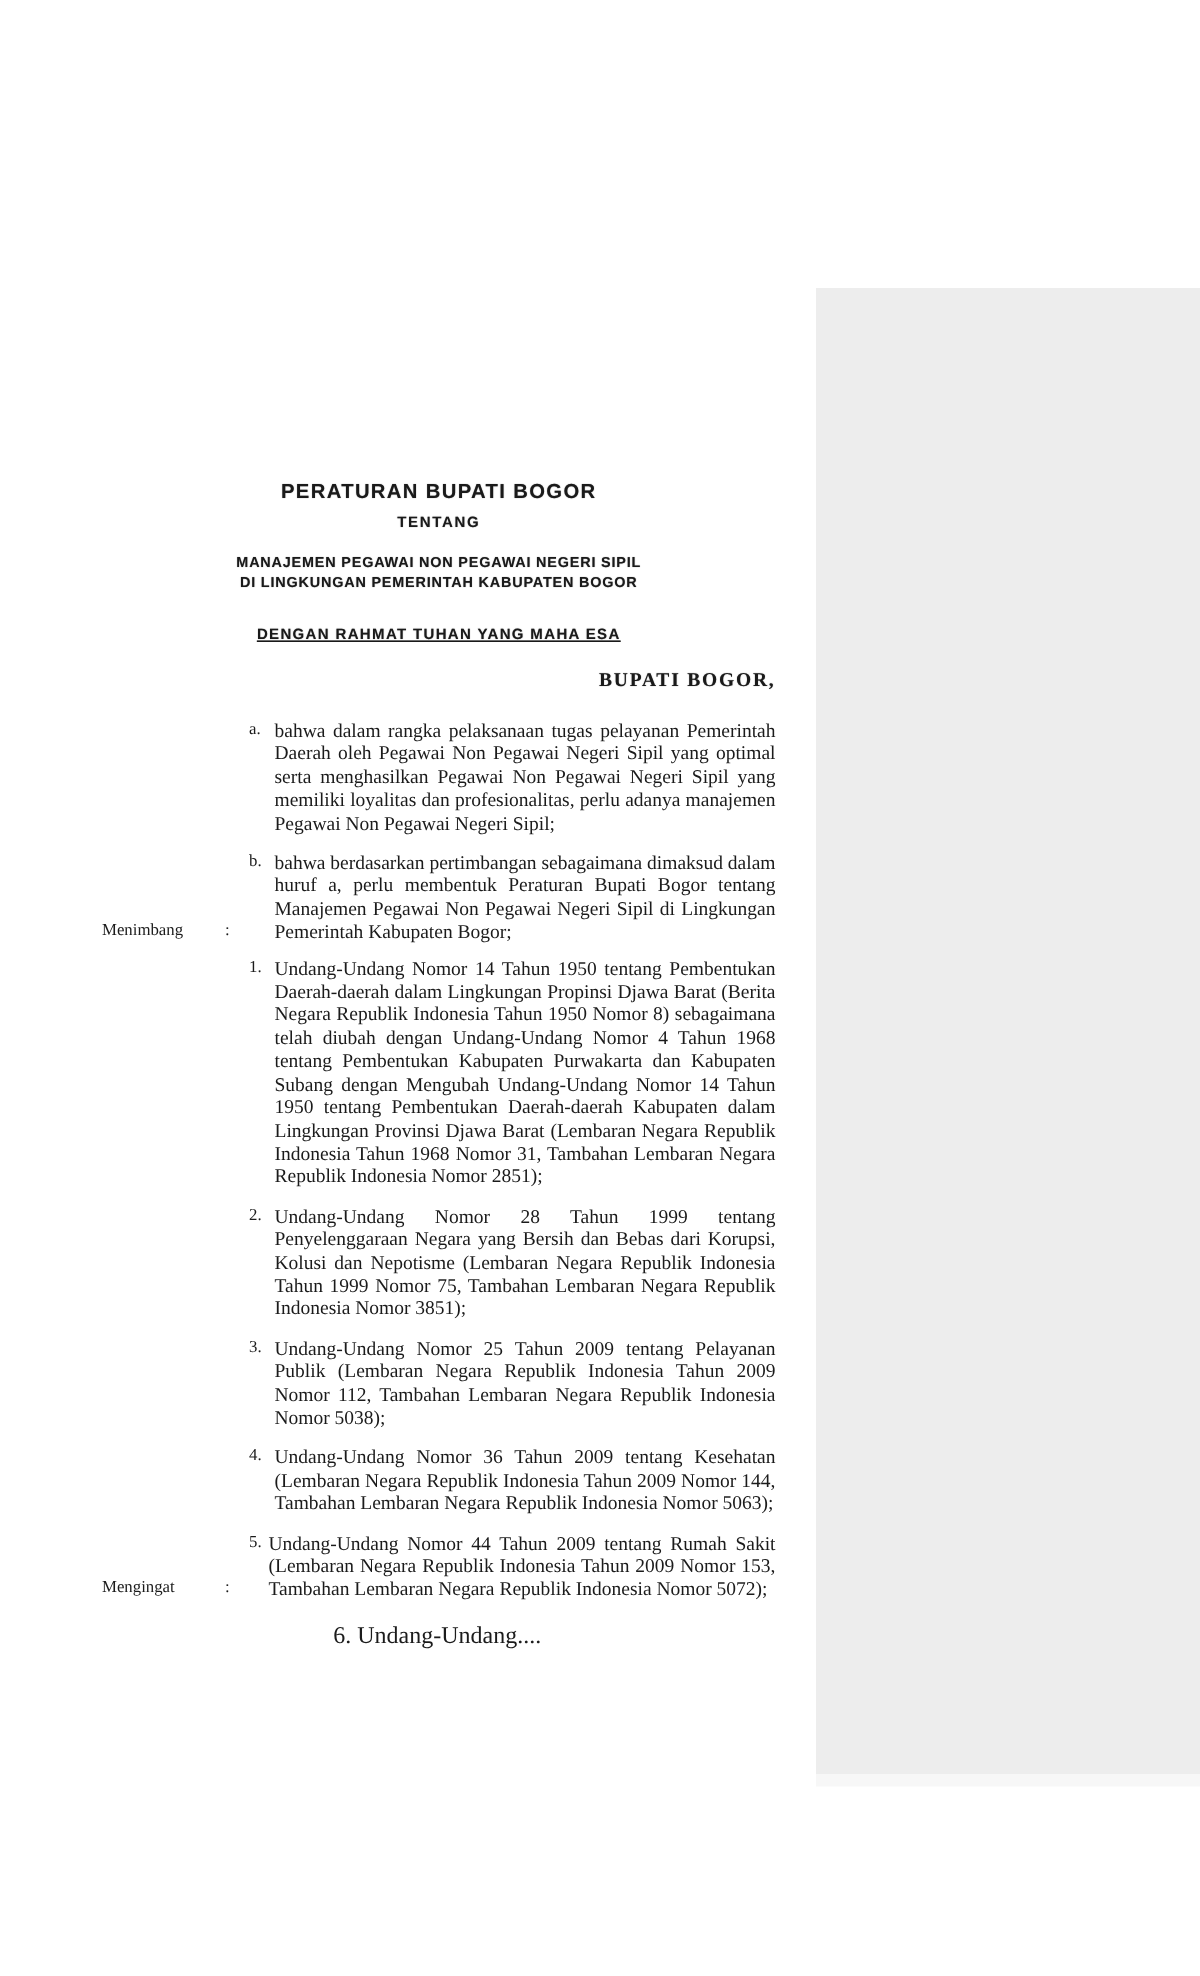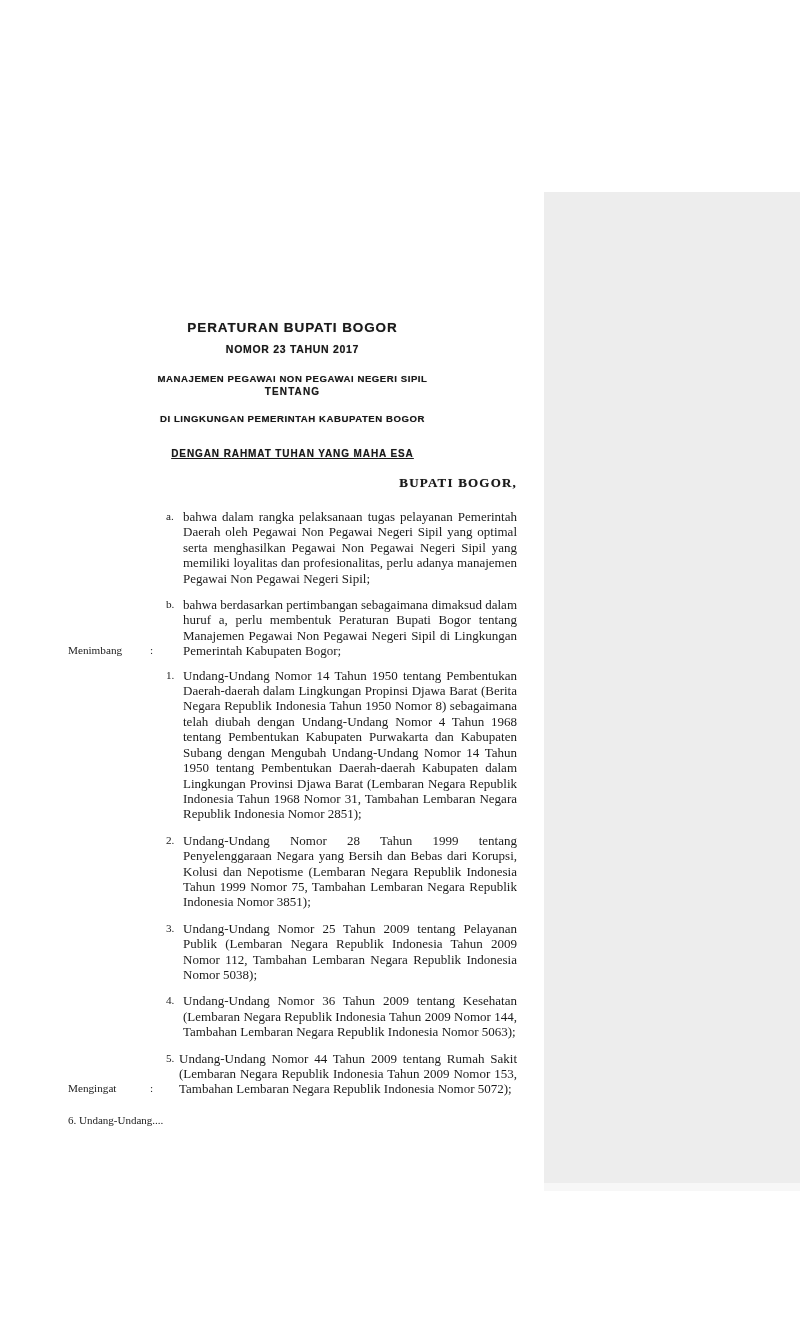--- a/index.html
+++ b/index.html
@@ -109,23 +109,23 @@
     line-height: 15.4px;
     color: #1b1b1b;
     text-align: justify;
     text-justify: inter-word;
     hyphens: none;
   }
 
   
   .catchword {
     margin-top: 16px;
-    text-align: left;
+    text-align: center;
     padding-right: 2px;
-    font-size: 11px;
+    font-size: 16px;
     line-height: 15.4px;
     color: #1b1b1b;
   }
 
   
   .scanny {
     -webkit-font-smoothing: none;
   }
 </style>
 </head>
@@ -134,23 +134,22 @@
 <div id="page" style="background: rgb(255, 255, 255); margin-top: 32px;">
 
   <div id="gray-panel" style="background: rgb(237, 237, 237);"></div>
   <div id="gray-panel-shadow" style="background: rgb(247, 247, 247);"></div>
 
   <div id="sheet" style="background: rgb(255, 255, 255);">
     <div id="doc-body" class="scanny" style="color: rgb(27, 27, 27);">
 
       <div>
         <div class="hd hd-title">PERATURAN BUPATI BOGOR</div>
-        <div class="hd hd-nomor">NOMOR 23 TAHUN 2017</div>
+        <div class="hd hd-tentang">TENTANG</div>
         <div class="hd hd-subj">MANAJEMEN PEGAWAI NON PEGAWAI NEGERI SIPIL</div>
-        <div class="hd hd-tentang">TENTANG</div>
         <div class="hd hd-subj2">DI LINGKUNGAN PEMERINTAH KABUPATEN BOGOR</div>
         <div class="hd hd-rahmat">DENGAN RAHMAT TUHAN YANG MAHA ESA</div>
         <div class="hd hd-bupati">BUPATI  BOGOR,</div>
       </div>
 
       <div class="clause">
         <div class="clause-label">Menimbang</div>
         <div class="clause-colon">:</div>
         <div class="clause-items">
 

